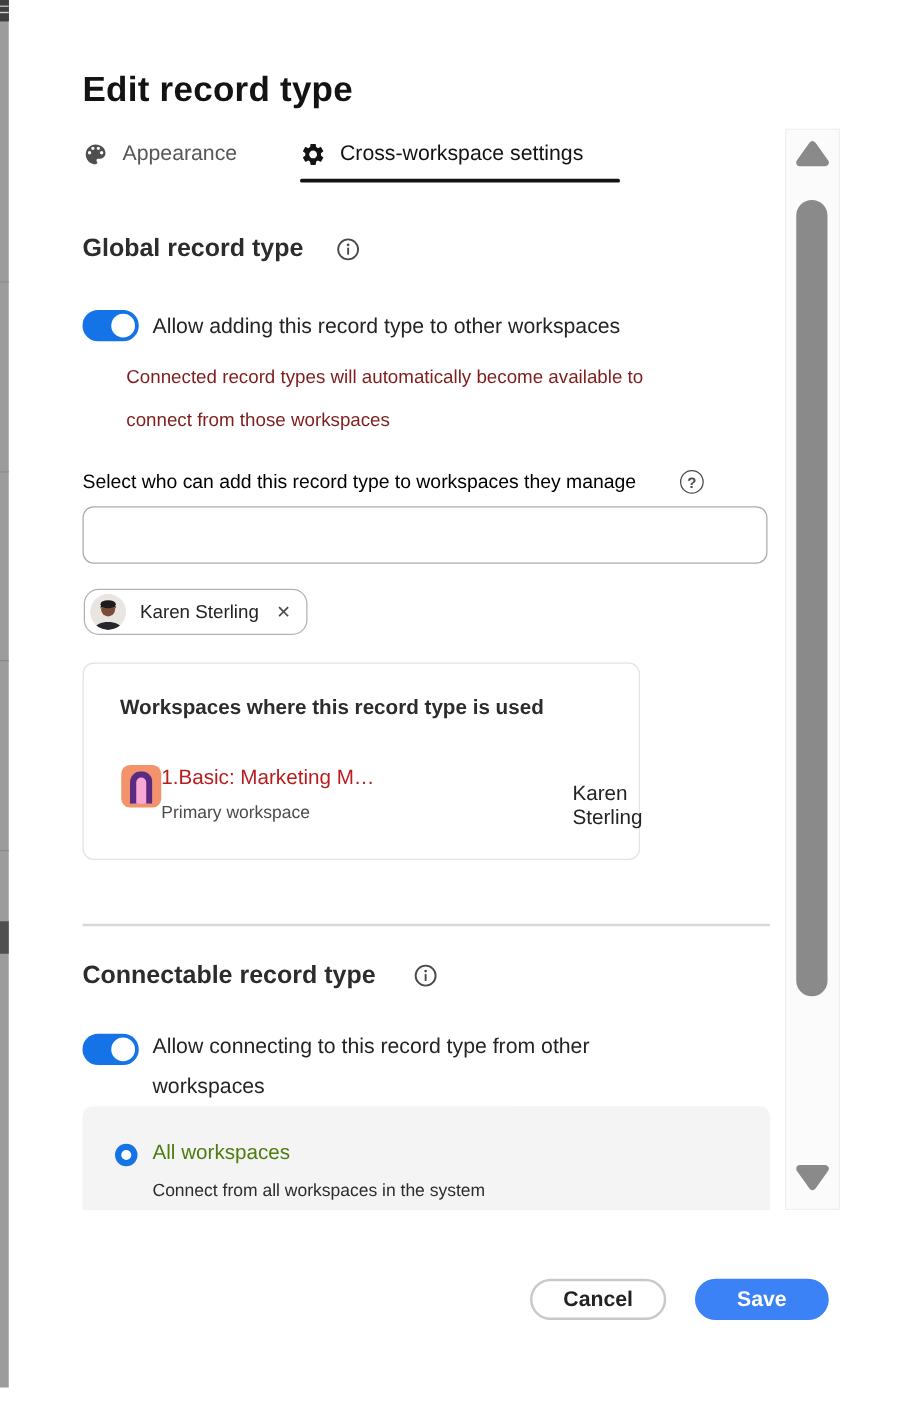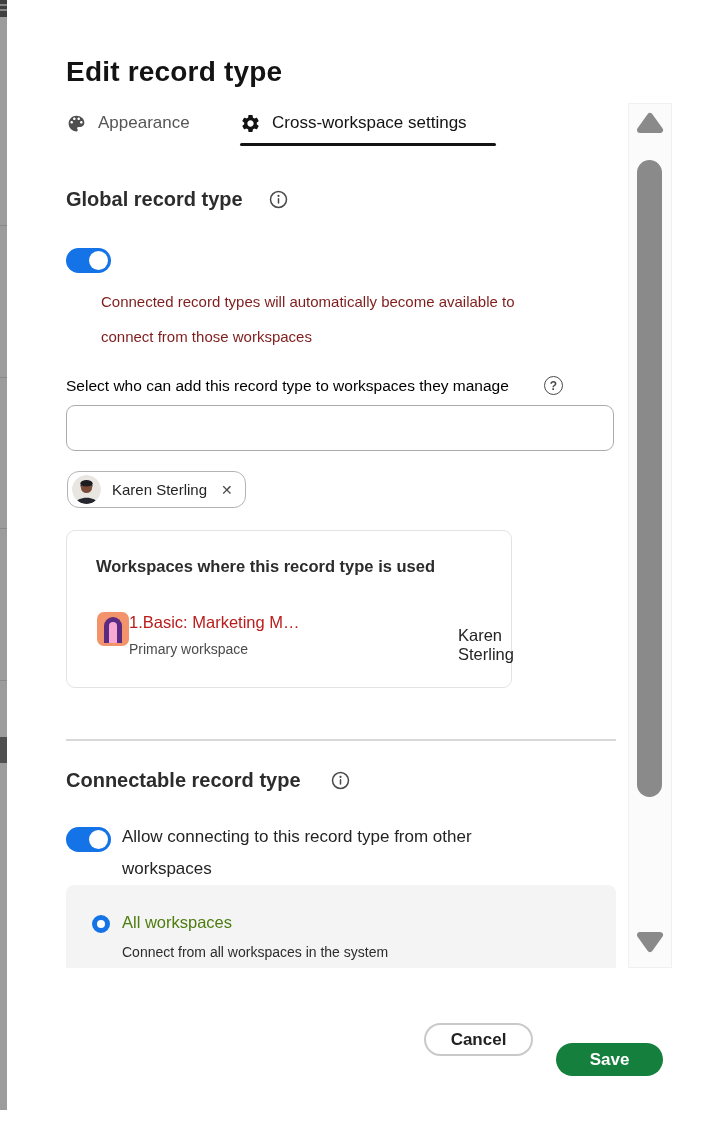--- a/index.html
+++ b/index.html
@@ -67,21 +67,21 @@
   
   .scroll-track{position:absolute;left:628px;top:103px;width:44px;height:865px;background:#fbfbfb;border:1px solid #f0f0f0;box-sizing:border-box;}
   .scroll-thumb{position:absolute;left:637px;top:160px;width:25px;height:637px;border-radius:12.5px;background:#8a8a8a;cursor:pointer;}
   .scroll-arrow{position:absolute;left:636px;width:28px;height:22px;cursor:pointer;}
   .scroll-arrow.up{top:112px;}
   .scroll-arrow.down{top:931px;}
 
   .btn{position:absolute;top:1023px;height:33px;box-sizing:border-box;border-radius:23px;
     display:flex;align-items:center;justify-content:center;font-size:17px;font-weight:700;cursor:pointer;}
   .btn.cancel{left:424px;width:109px;background:#fff;border:2px solid #c9c9c9;color:#222;}
-  .btn.save{left:556px;width:107px;background:#15803d;border:none;color:#fff;margin-top:20px;}
+  .btn.save{left:556px;width:107px;background:#3b82f6;border:none;color:#fff;}
 
   svg{display:block;}
 </style>
 </head>
 <body>
 
 <div class="screen">
 
   <div class="left-strip">
     <div class="strip-top"></div>
@@ -118,20 +118,21 @@
     <svg width="19" height="19" viewBox="0 0 20 20">
         <circle cx="10" cy="10" r="8.4" fill="none" stroke="#4a4a4a" stroke-width="1.6"></circle>
         <circle cx="10" cy="6.2" r="1.15" fill="#4a4a4a"></circle>
         <rect x="9.2" y="8.4" width="1.6" height="6.2" rx="0.8" fill="#4a4a4a"></rect>
       </svg>
   </span>
 
   <div class="toggle" style="left:66px;top:248px">
     <div class="knob"></div>
   </div>
+  <div class="toggle-label" style="left:122px;top:245px">Allow adding this record type to other workspaces</div>
 
   <div class="toggle-desc" style="top:284px">
     <div>Connected record types will automatically become available to</div>
     <div>connect from those workspaces</div>
   </div>
 
   <div class="field-label">Select who can add this record type to workspaces they manage</div>
   <span class="icon-help" style="left:544px;top:376px">?</span>
 
   <input class="select-input" type="text" value="" style="">

